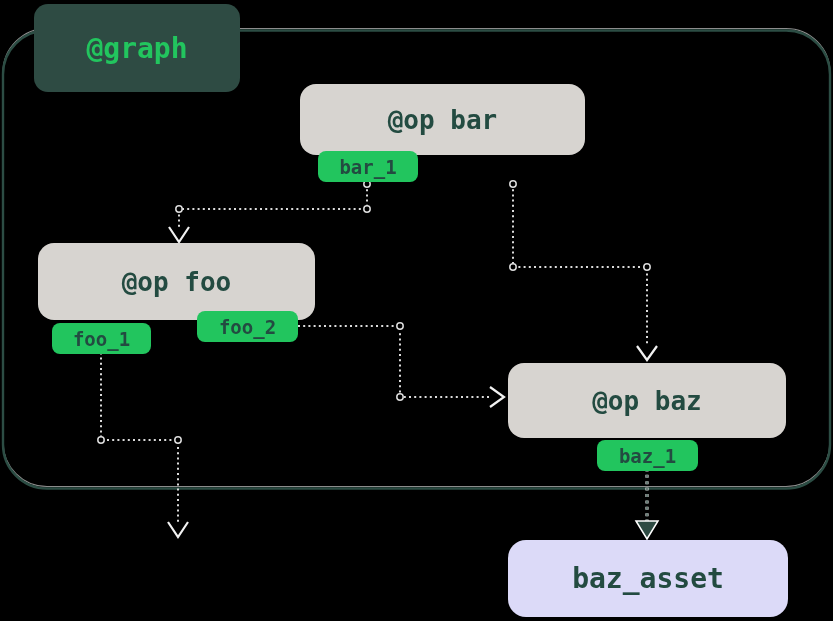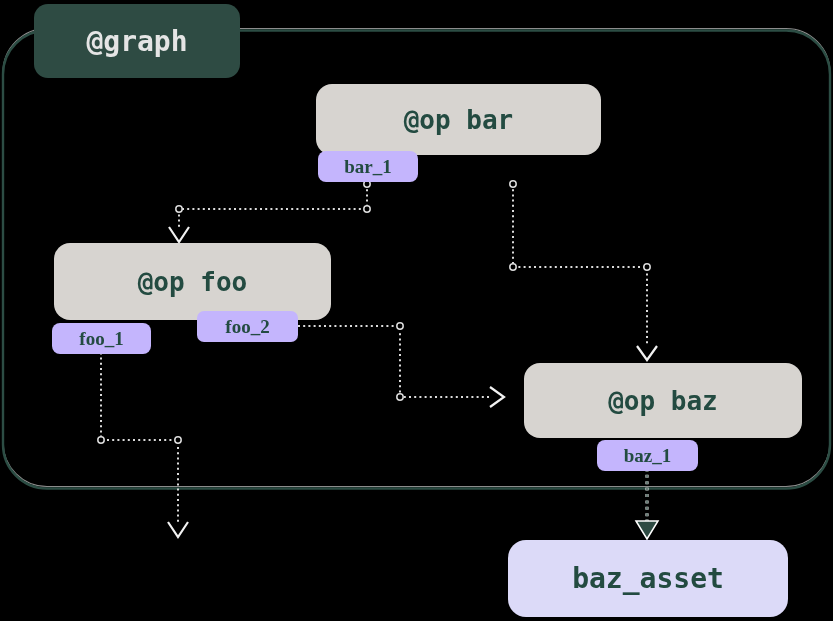--- a/index.html
+++ b/index.html
@@ -12,41 +12,39 @@
   }
   .edge-layer{position:absolute;left:0;top:0;width:833px;height:621px;}
   .node{
     position:absolute;
     display:flex;align-items:center;justify-content:center;
     box-sizing:border-box;
     color:#234b41;
     font-weight:600;
   }
   .graph-label{
-    left:34px;top:4px;width:206px;height:74px;
+    left:34px;top:4px;width:206px;height:88px;
     background:#2e4b43;border-radius:14px;
-    color:#e5e5e5;font-size:28px;
+    color:#22c55e;font-size:28px;
   }
   .op{
     background:#d7d4d0;border-radius:16px;
     font-size:26px;
-    margin-left:16px;
   }
   .op-bar{left:300px;top:84px;width:285px;height:71px;}
   .op-foo{left:38px;top:243px;width:277px;height:77px;}
   .op-baz{left:508px;top:363px;width:278px;height:75px;}
   .tag{
-    background:#c4b5fd;border-radius:8px;
+    background:#22c55e;border-radius:8px;
     font-size:19px;
-    font-family:Liberation Serif, serif;
   }
   .tag-bar-1{left:318px;top:151px;width:100px;height:31px;}
   .tag-bar-2{left:460px;top:151px;width:107px;height:31px;}
   .tag-foo-1{left:52px;top:311px;width:99px;height:31px;margin-top:12px;}
-  .tag-foo-2{left:197px;top:311px;width:101px;height:31px;border-radius:7px;}
+  .tag-foo-2{left:197px;top:311px;width:101px;height:31px;}
   .tag-baz-1{left:597px;top:440px;width:101px;height:31px;}
   .asset{
     background:#dcdaf8;border-radius:18px;
     font-size:28px;
   }
   .asset-foo{left:40px;top:538px;width:283px;height:80px;}
   .asset-baz{left:508px;top:540px;width:280px;height:77px;}
 </style>
 </head>
 <body>

